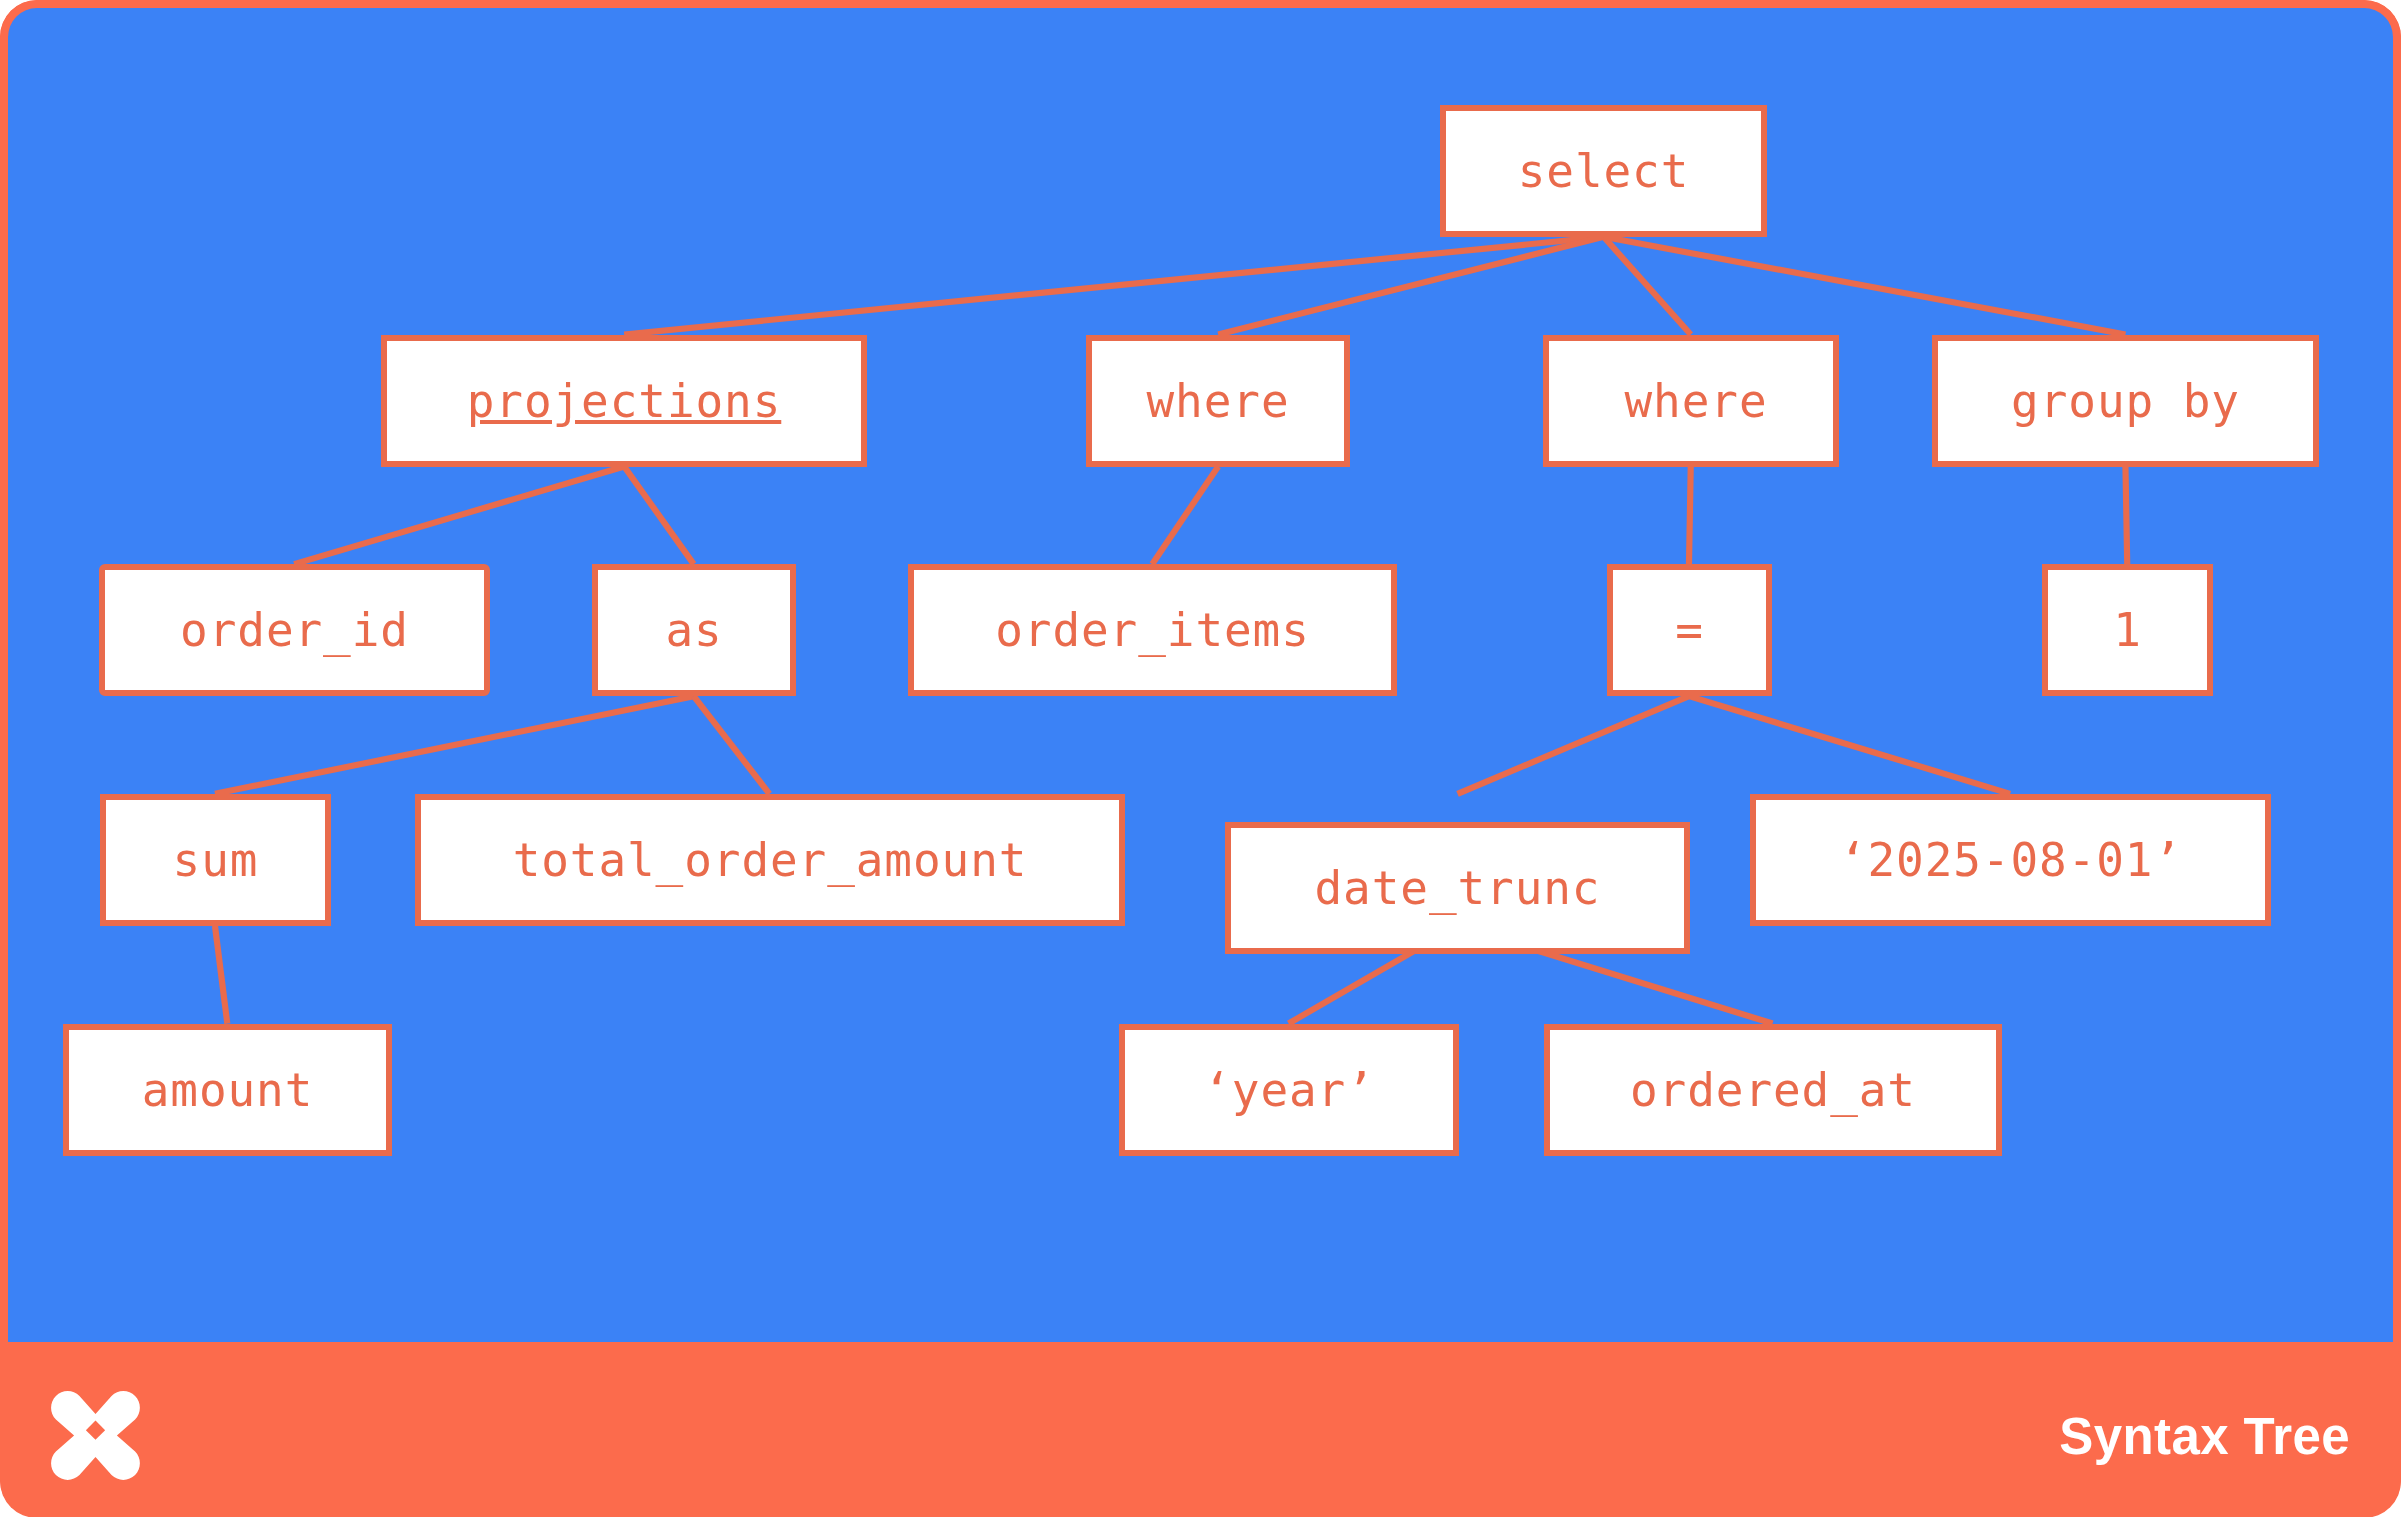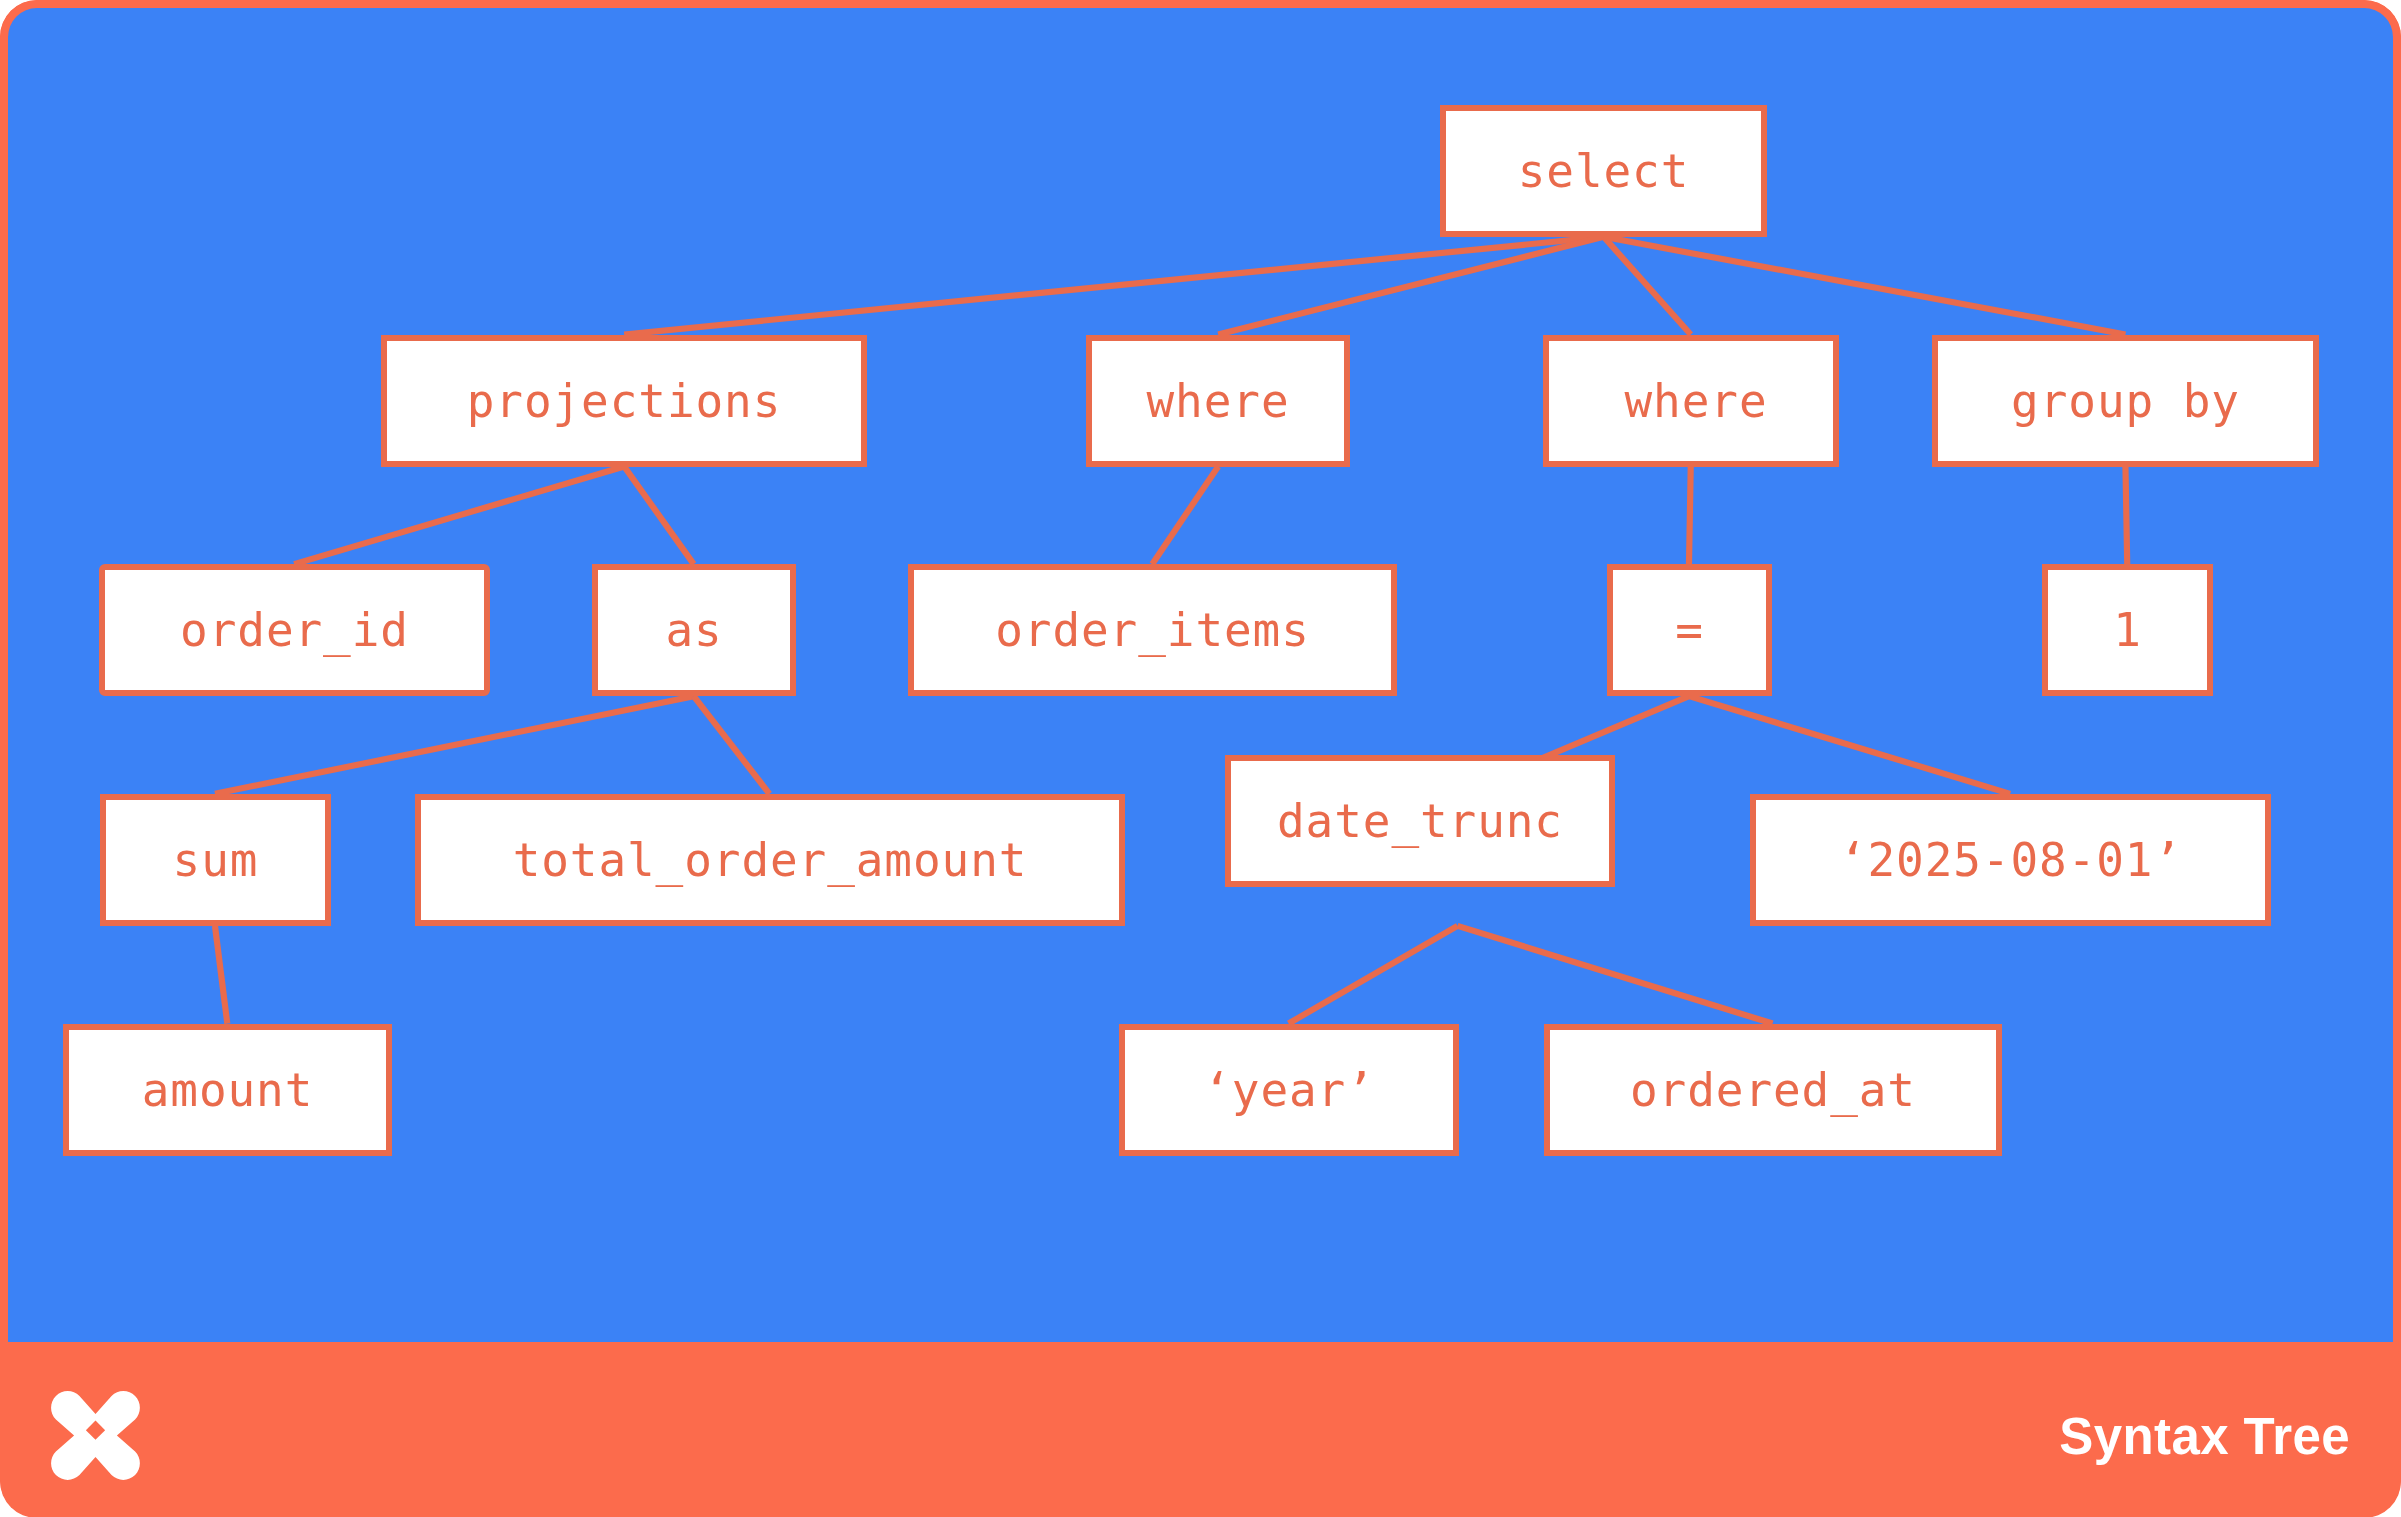--- a/index.html
+++ b/index.html
@@ -97,32 +97,32 @@
         <line x1="779" y1="782" x2="235" y2="893" stroke="#E96B4C" stroke-width="7"></line>
         <line x1="779" y1="782" x2="865" y2="893" stroke="#E96B4C" stroke-width="7"></line>
         <line x1="1910" y1="782" x2="1647" y2="893" stroke="#E96B4C" stroke-width="7"></line>
         <line x1="1910" y1="782" x2="2275" y2="893" stroke="#E96B4C" stroke-width="7"></line>
         <line x1="235" y1="1043" x2="249" y2="1154" stroke="#E96B4C" stroke-width="7"></line>
         <line x1="1647" y1="1043" x2="1455" y2="1154" stroke="#E96B4C" stroke-width="7"></line>
         <line x1="1647" y1="1043" x2="2005" y2="1154" stroke="#E96B4C" stroke-width="7"></line>
       </svg>
     <div id="node-layer">
         <div class="node" style="left: 1432px; top: 97px; width: 327px; height: 132px;">select</div>
-        <div class="node" style="left: 373px; top: 327px; width: 486px; height: 132px;">projections</div>
+        <div class="node" style="left: 373px; top: 327px; width: 486px; height: 132px; text-decoration: underline;">projections</div>
         <div class="node" style="left: 1078px; top: 327px; width: 264px; height: 132px;">where</div>
         <div class="node" style="left: 1535px; top: 327px; width: 296px; height: 132px; padding-left: 10px;">where</div>
         <div class="node" style="left: 1924px; top: 327px; width: 387px; height: 132px;">group by</div>
         <div class="node" style="left: 91px; top: 556px; width: 391px; height: 132px; border-radius: 6px;">order_id</div>
         <div class="node" style="left: 584px; top: 556px; width: 204px; height: 132px;">as</div>
         <div class="node" style="left: 900px; top: 556px; width: 489px; height: 132px;">order_items</div>
         <div class="node" style="left: 1599px; top: 556px; width: 165px; height: 132px;">=</div>
         <div class="node" style="left: 2034px; top: 556px; width: 171px; height: 132px;">1</div>
         <div class="node" style="left: 92px; top: 786px; width: 231px; height: 132px;">sum</div>
         <div class="node" style="left: 407px; top: 786px; width: 710px; height: 132px;">total_order_amount</div>
-        <div class="node" style="left: 1217px; top: 747px; width: 390px; height: 132px;">date_trunc</div>
+        <div class="node" style="left: 1217px; top: 814px; width: 465px; height: 132px;">date_trunc</div>
         <div class="node" style="left: 1742px; top: 786px; width: 521px; height: 132px;">‘2025-08-01’</div>
         <div class="node" style="left: 55px; top: 1016px; width: 329px; height: 132px;">amount</div>
         <div class="node" style="left: 1111px; top: 1016px; width: 340px; height: 132px;">‘year’</div>
         <div class="node" style="left: 1536px; top: 1016px; width: 458px; height: 132px;">ordered_at</div>
       </div>
   </div>
 
   <div id="footer"></div>
 
   <svg id="footer-logo" viewBox="0 0 100 100">

